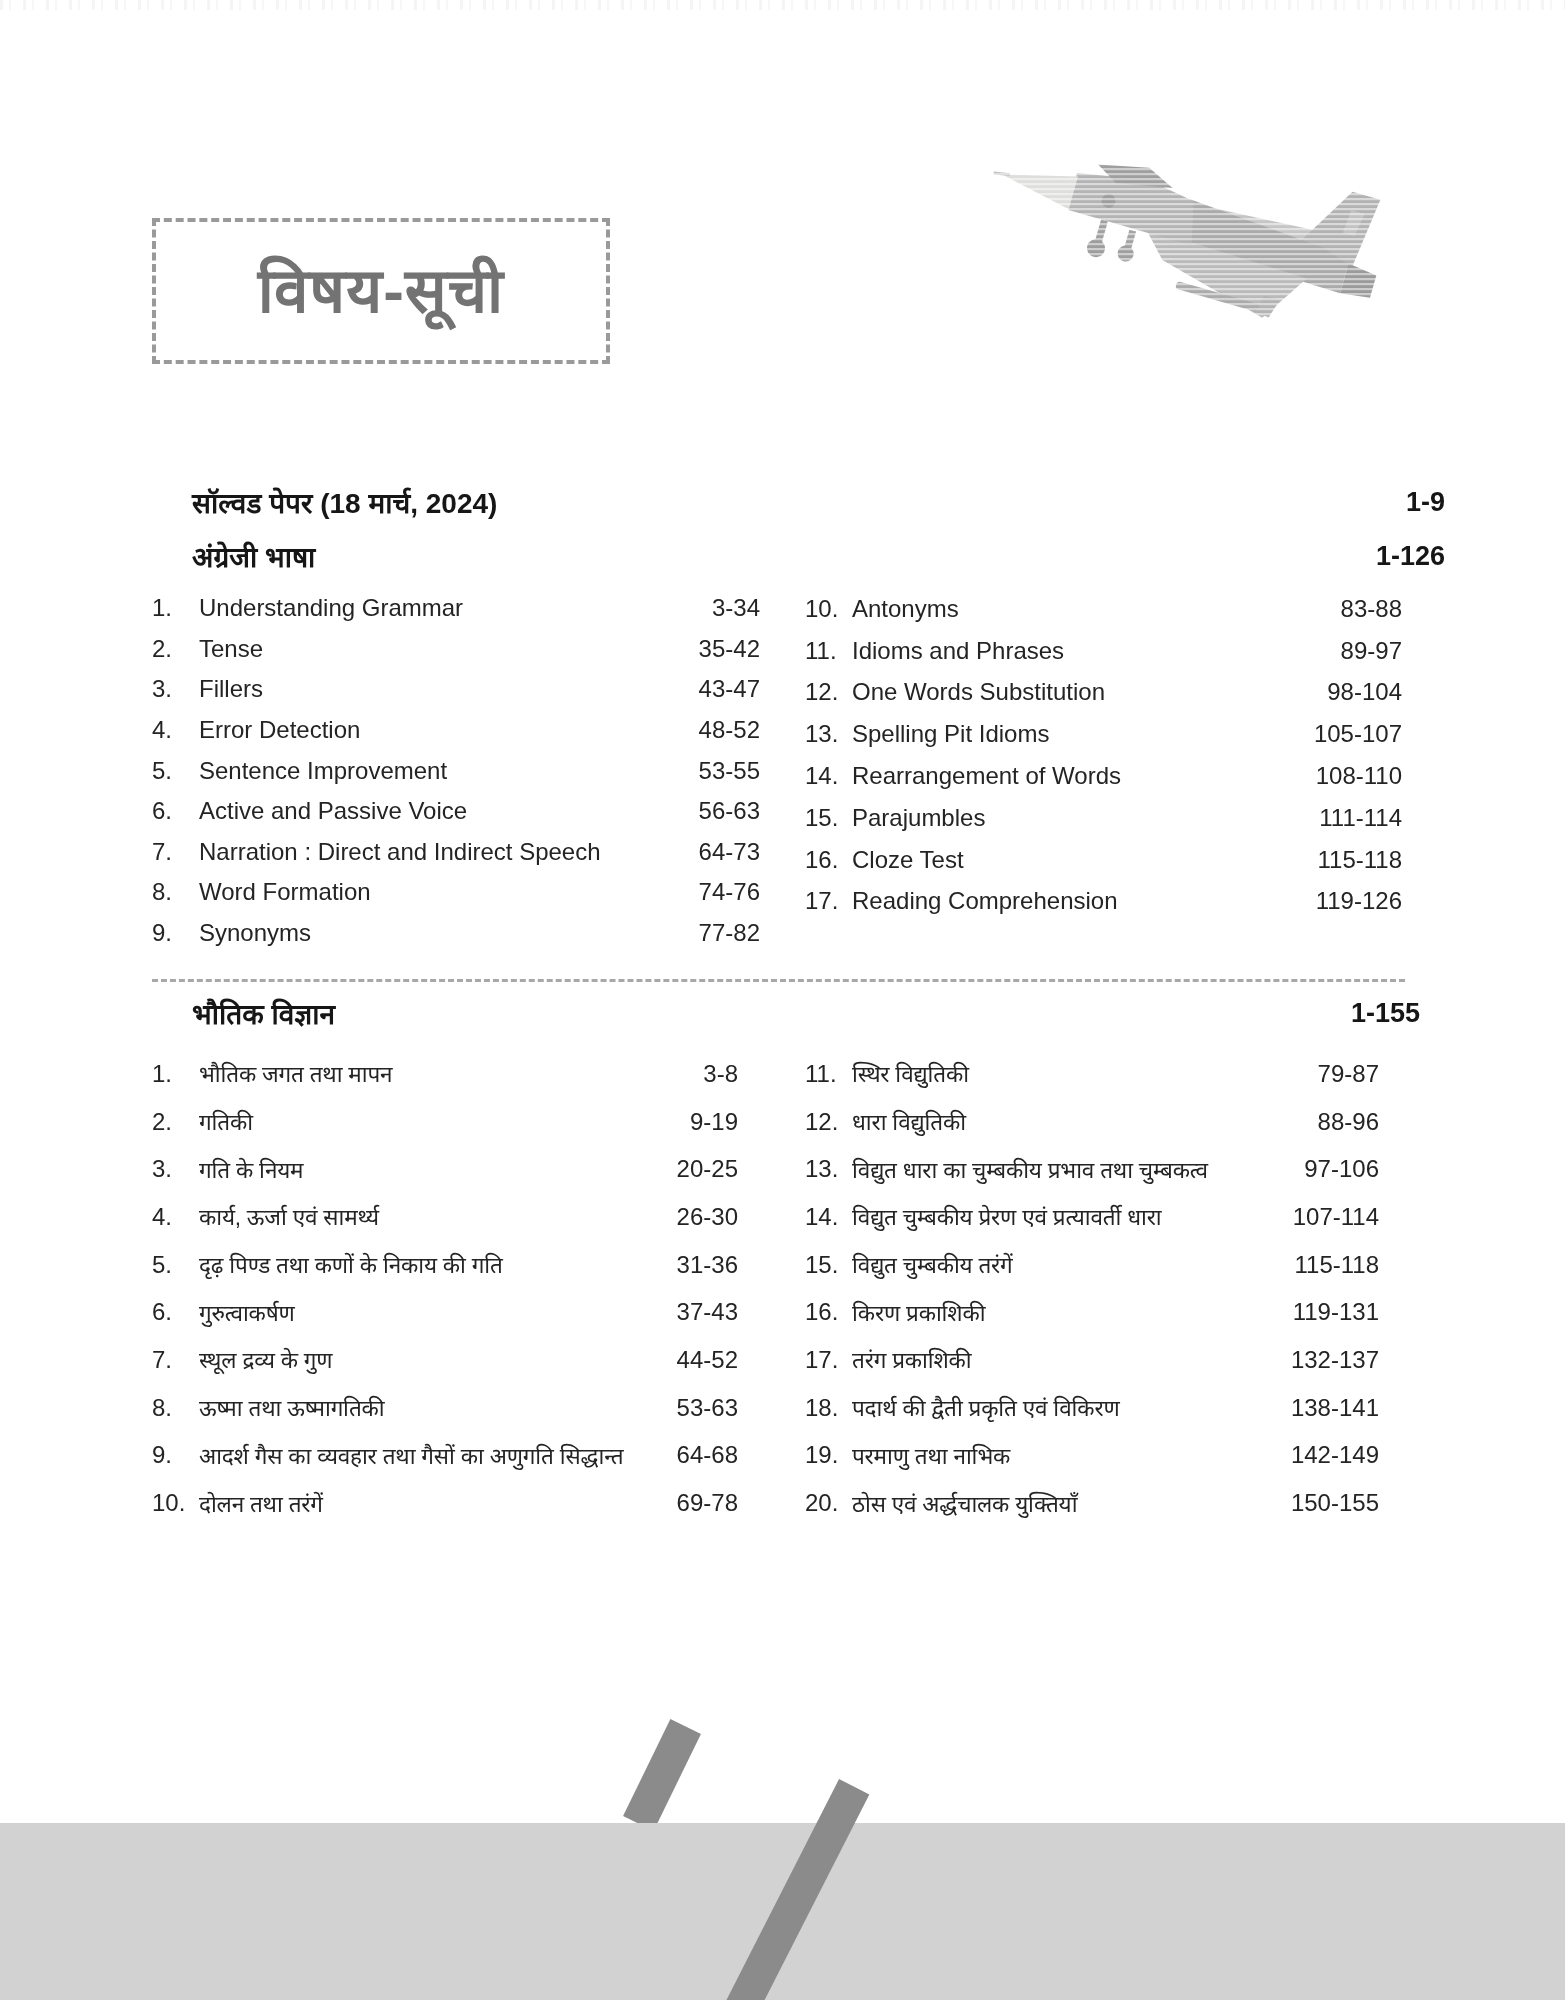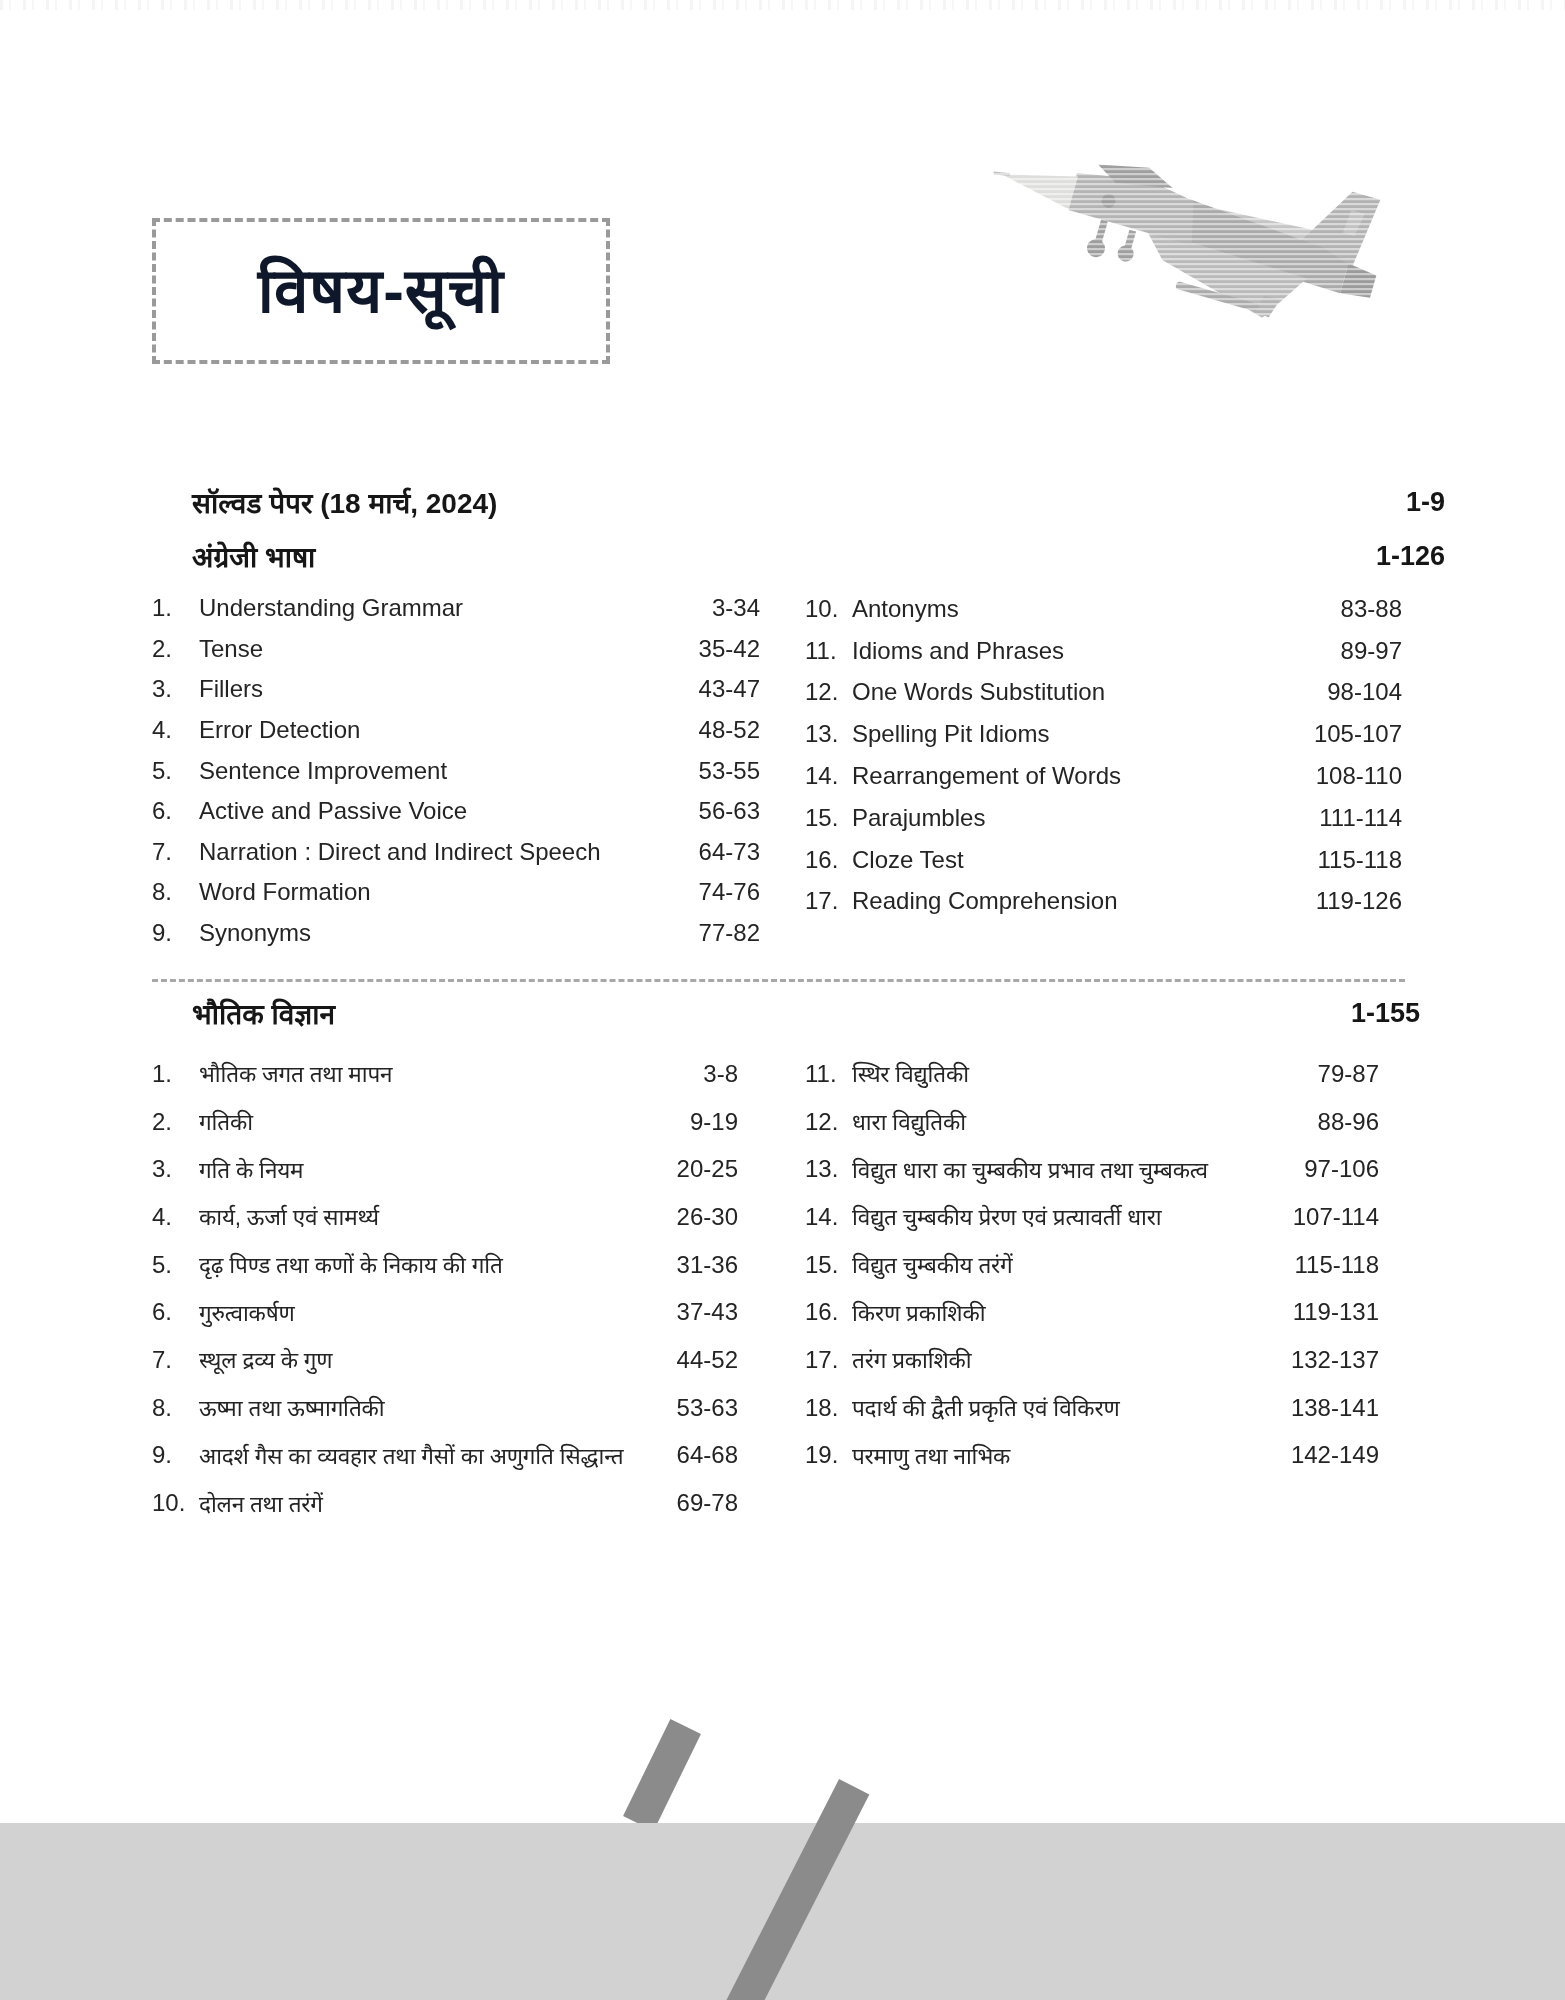--- a/index.html
+++ b/index.html
@@ -16,21 +16,21 @@
     position:absolute; left:0; top:0; width:100%; height:10px; opacity:.06;
     background:repeating-linear-gradient(90deg,#555 0 3px,transparent 3px 9px,#777 9px 11px,transparent 11px 23px);
   }
 
   
   .title-box {
     position:absolute; left:152px; top:218px; width:458px; height:146px;
     border:4px dashed #9a9a9a;
     display:flex; align-items:center; justify-content:center;
   }
-  .title-text { font-size:62px; font-weight:bold; color:#0f172a; letter-spacing:1px; padding-bottom:6px; }
+  .title-text { font-size:62px; font-weight:bold; color:#737373; letter-spacing:1px; padding-bottom:6px; }
 
   
   .jet { position:absolute; left:985px; top:128px; width:425px; height:245px; }
 
   
   .hdr-row {
     position:absolute; left:152px; width:1253px; height:42px;
     display:flex; justify-content:space-between; align-items:center;margin-left:40px;
   }
   .hdr-label { font-size:28px; font-weight:bold; color:#161616; }
@@ -351,19 +351,24 @@
     <span class="toc-label">पदार्थ की द्वैती प्रकृति एवं विकिरण</span>
     <span class="toc-pages">138-141</span>
   </div>
 
   <div class="toc-row">
     <span class="toc-no">19.</span>
     <span class="toc-label">परमाणु तथा नाभिक</span>
     <span class="toc-pages">142-149</span>
   </div>
 
+  <div class="toc-row">
+    <span class="toc-no">20.</span>
+    <span class="toc-label">ठोस एवं अर्द्धचालक युक्तियाँ</span>
+    <span class="toc-pages">150-155</span>
+  </div>
 </div>
 
   <div class="bar bar-1"></div>
   <div class="band"></div>
   <div class="bar bar-2"></div>
 
 </div>
 
 </body></html>

